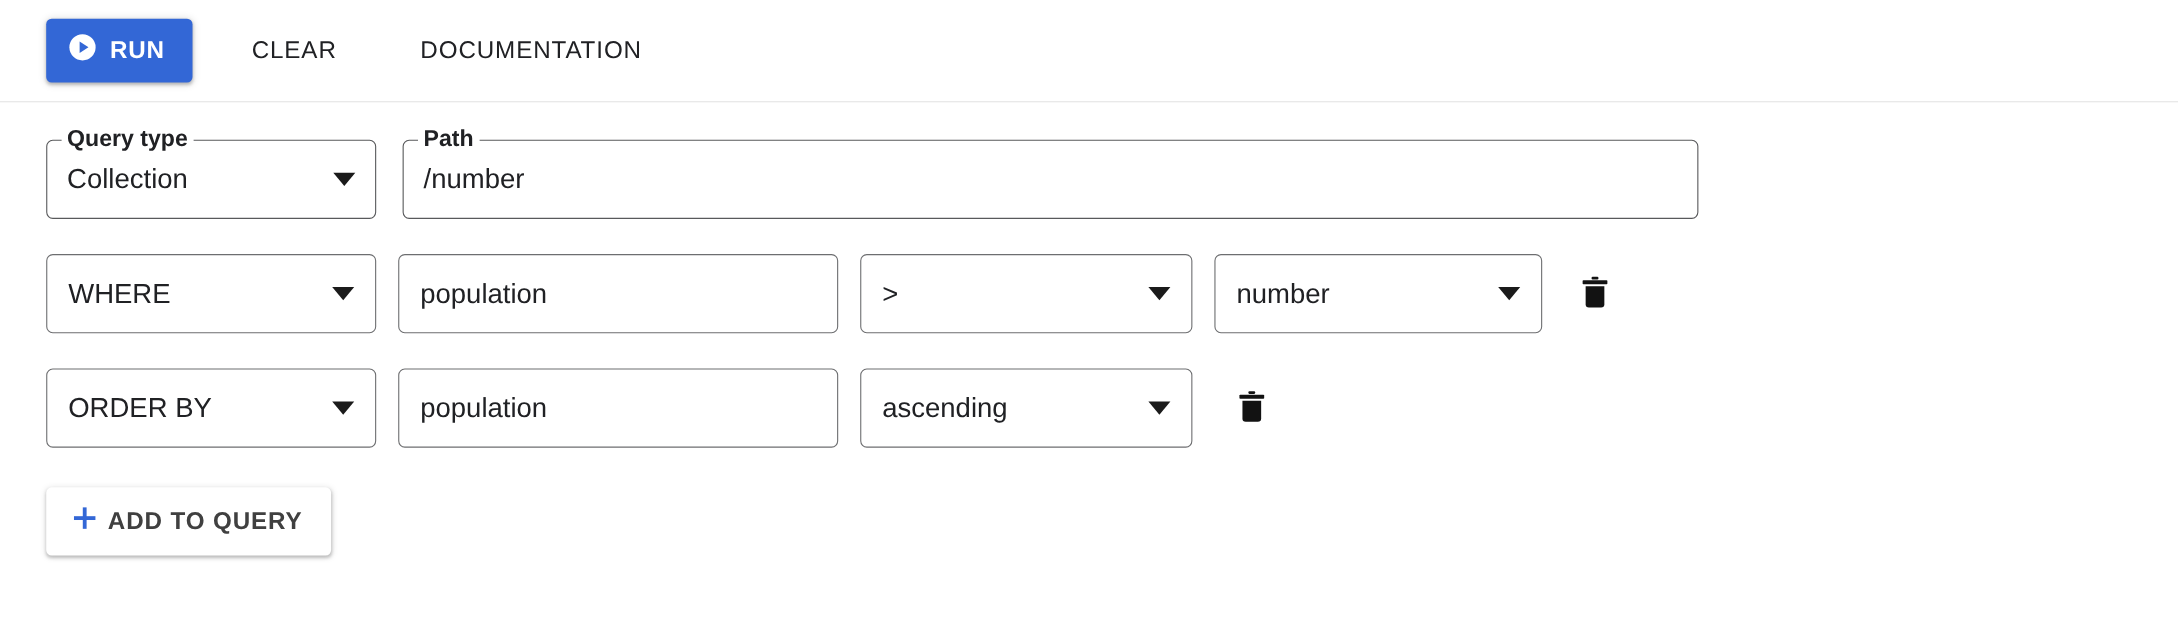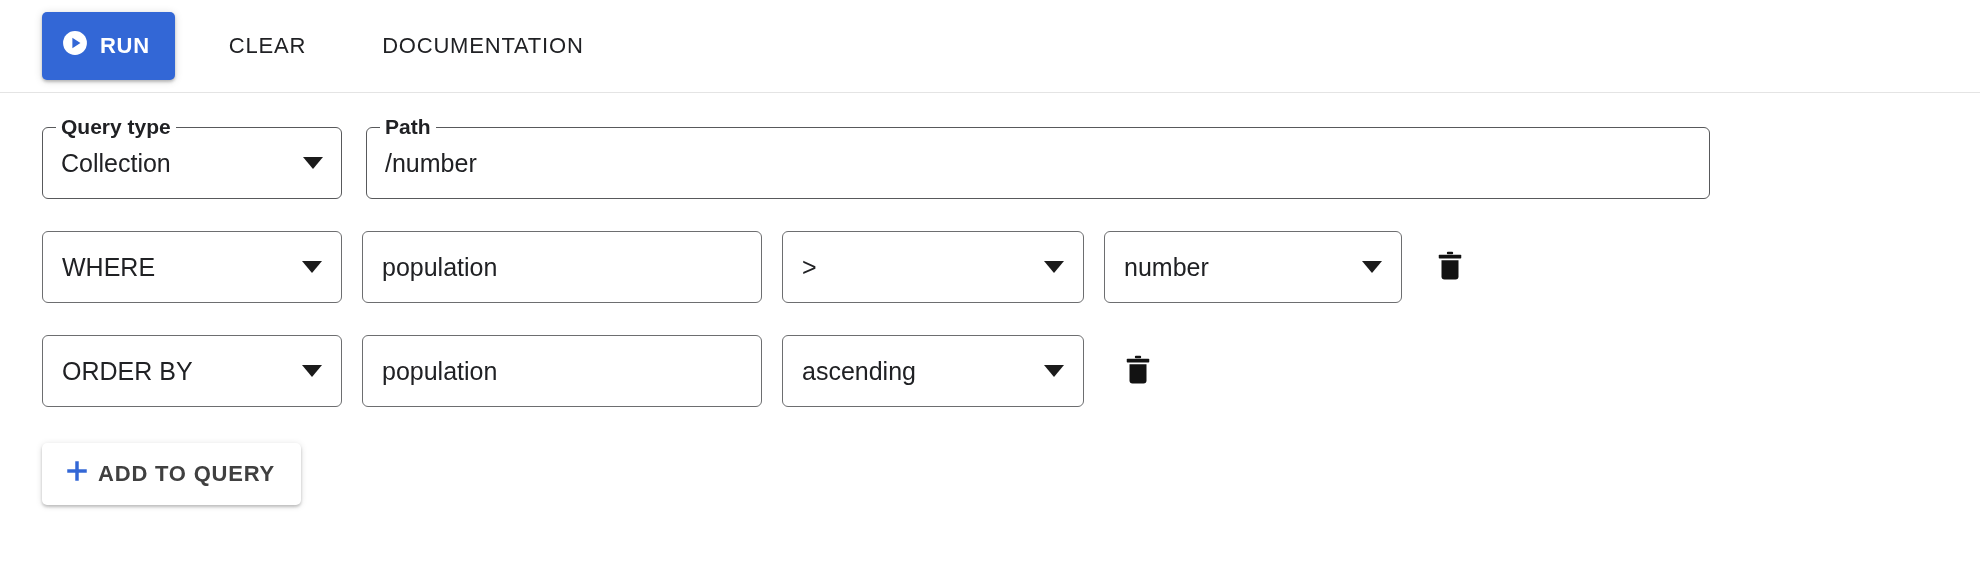--- a/index.html
+++ b/index.html
@@ -29,21 +29,21 @@
     align-items: center;
     padding-left: 42px;
     border-bottom: 1px solid #e4e4e4;
     background: #ffffff;
   }
 
   .run-button {
     display: flex;
     align-items: center;
     gap: 12px;
-    height: 68px;
+    height: 58px;
     padding: 0 25px 0 20px;
     background: #3367d6;
     color: #ffffff;
     border: none;
     border-radius: 5px;
     font-family: "Liberation Sans", sans-serif;
     font-size: 22px;
     font-weight: bold;
     letter-spacing: 0.7px;
     cursor: pointer;
@@ -197,21 +197,21 @@
     
     <div class="row">
 
       <div class="notched" style="width:300px; margin-right:24px;">
         <span class="nborder"></span>
         <span class="nlabel">Query type</span>
         <span class="nvalue">Collection</span>
         <span class="caret"></span>
       </div>
 
-      <div class="notched" style="width:1344px;">
+      <div class="notched" style="width:1178px;">
         <span class="nborder"></span>
         <span class="nlabel">Path</span>
         <span class="nvalue">/number</span>
       </div>
     </div>
 
     
     <div class="row" style="margin-top:32px;border-radius:26px;">
 
       <div class="field" style="width:300px;">

